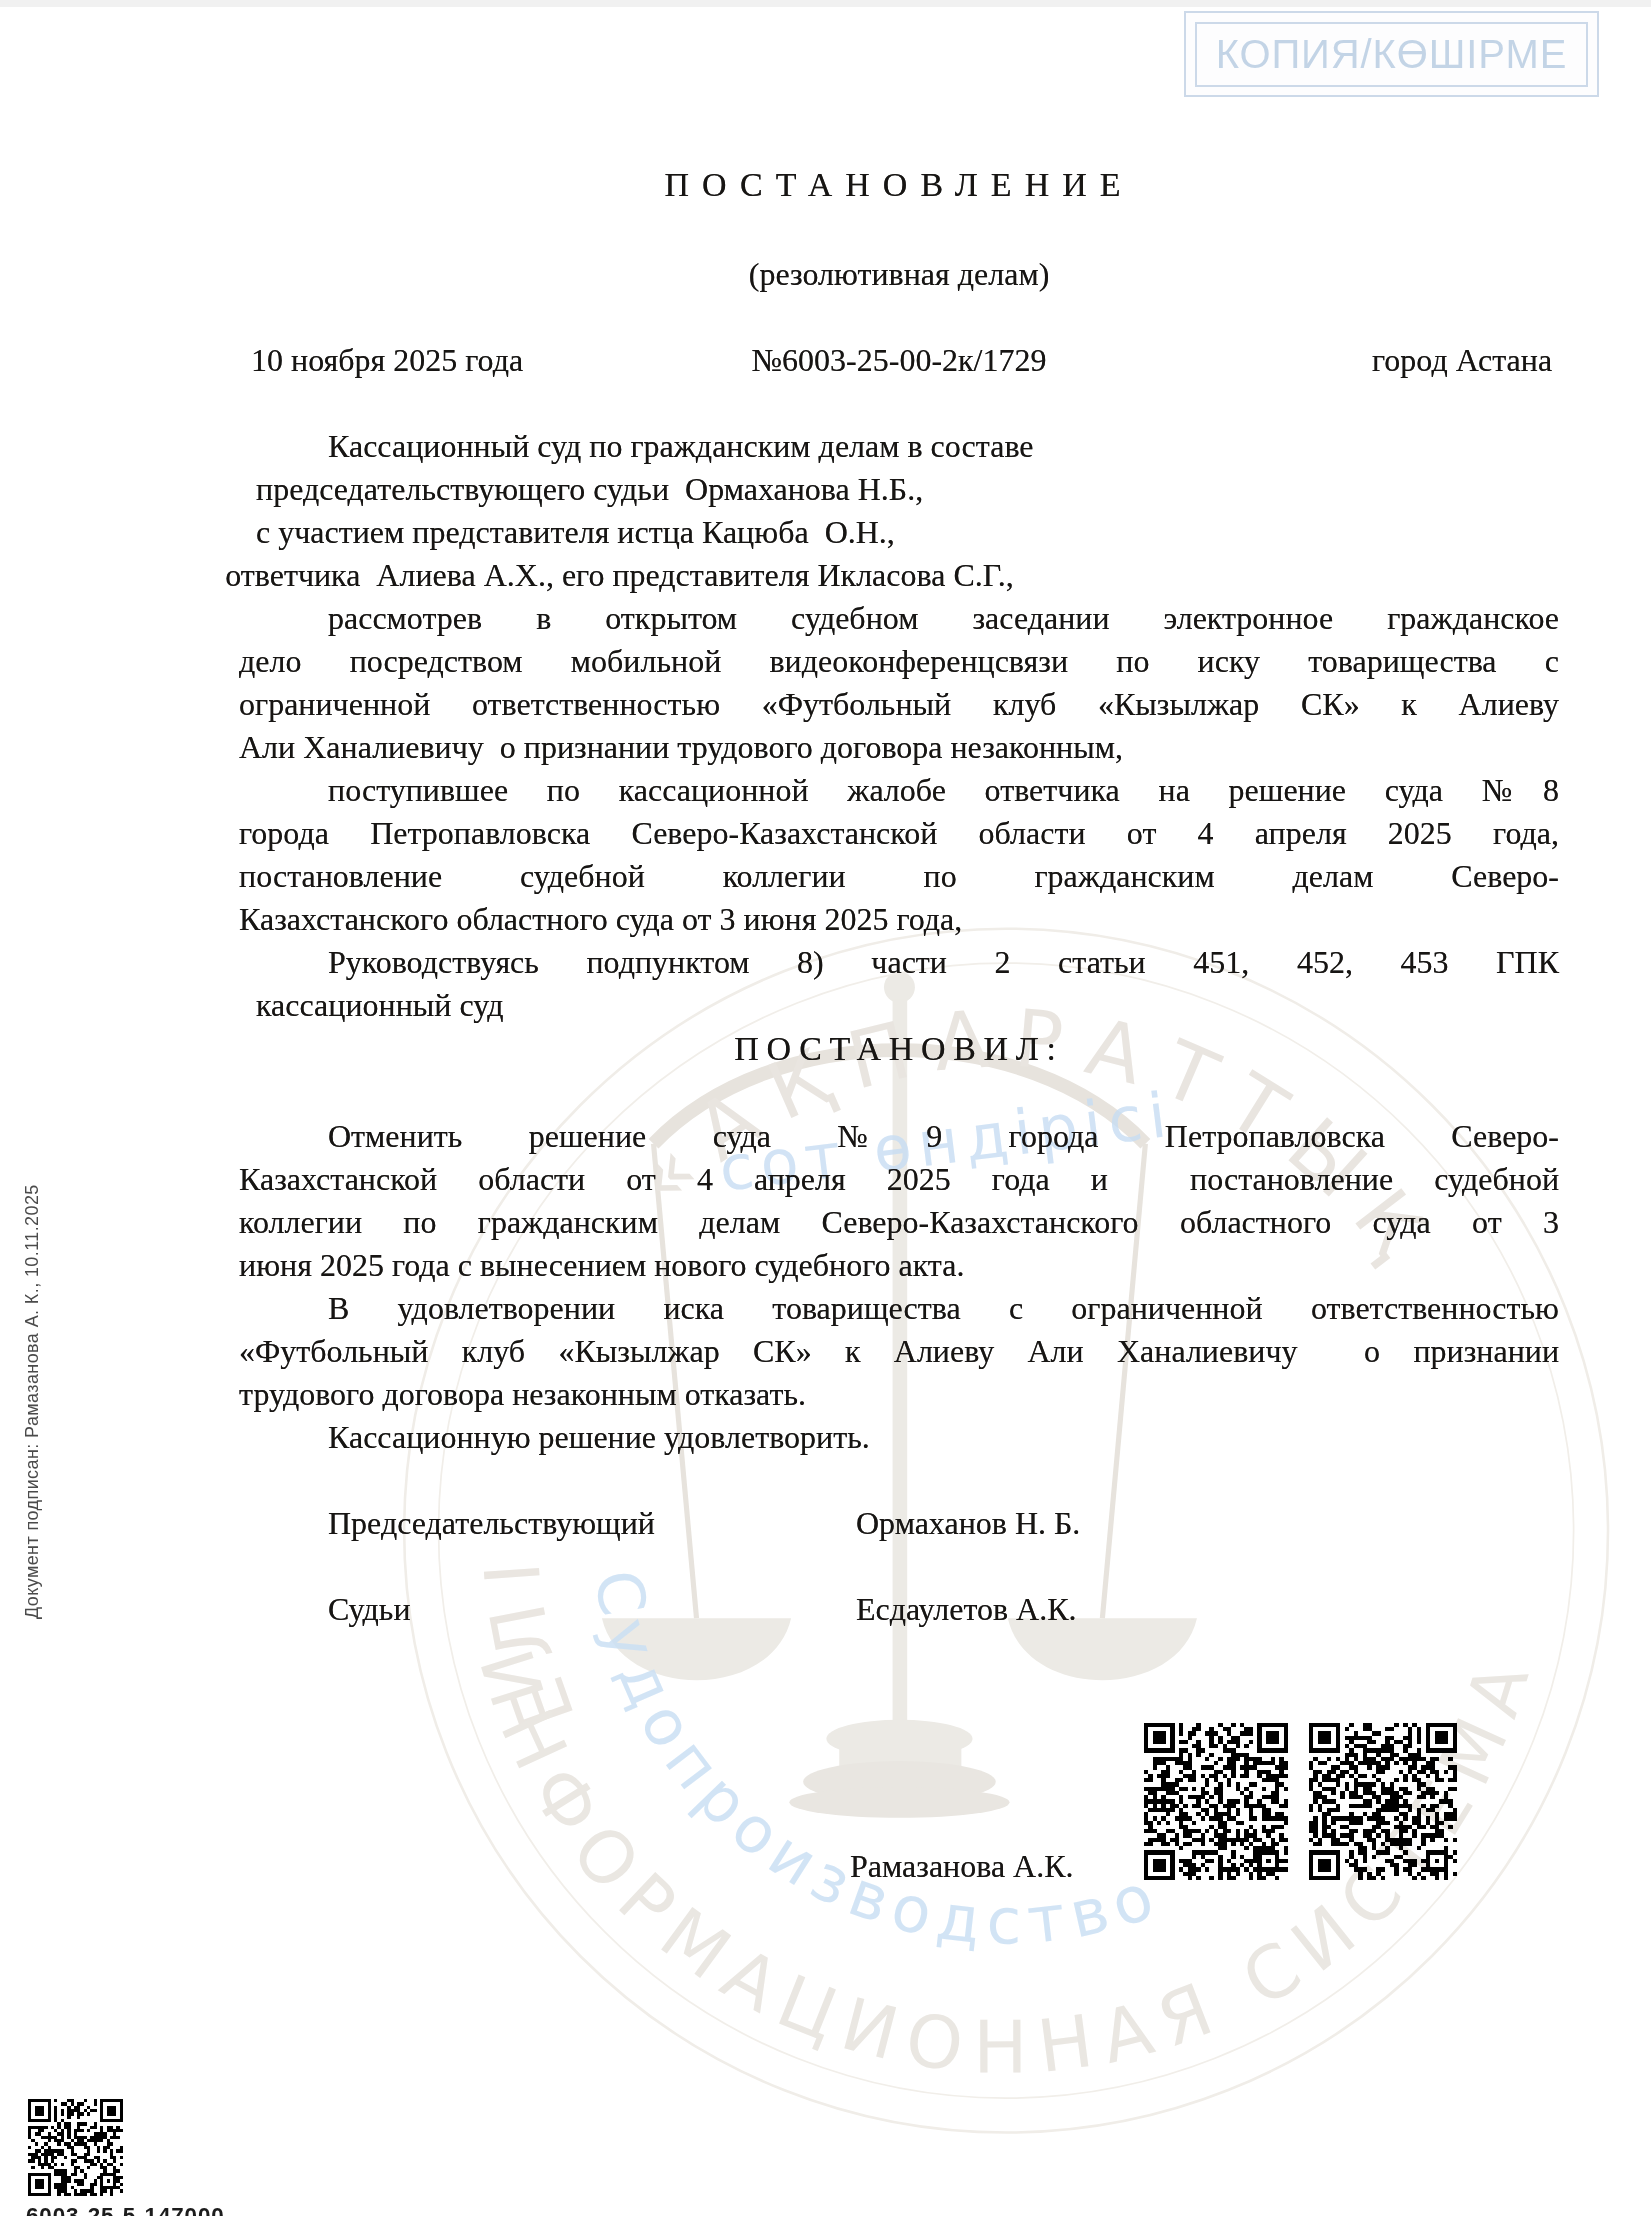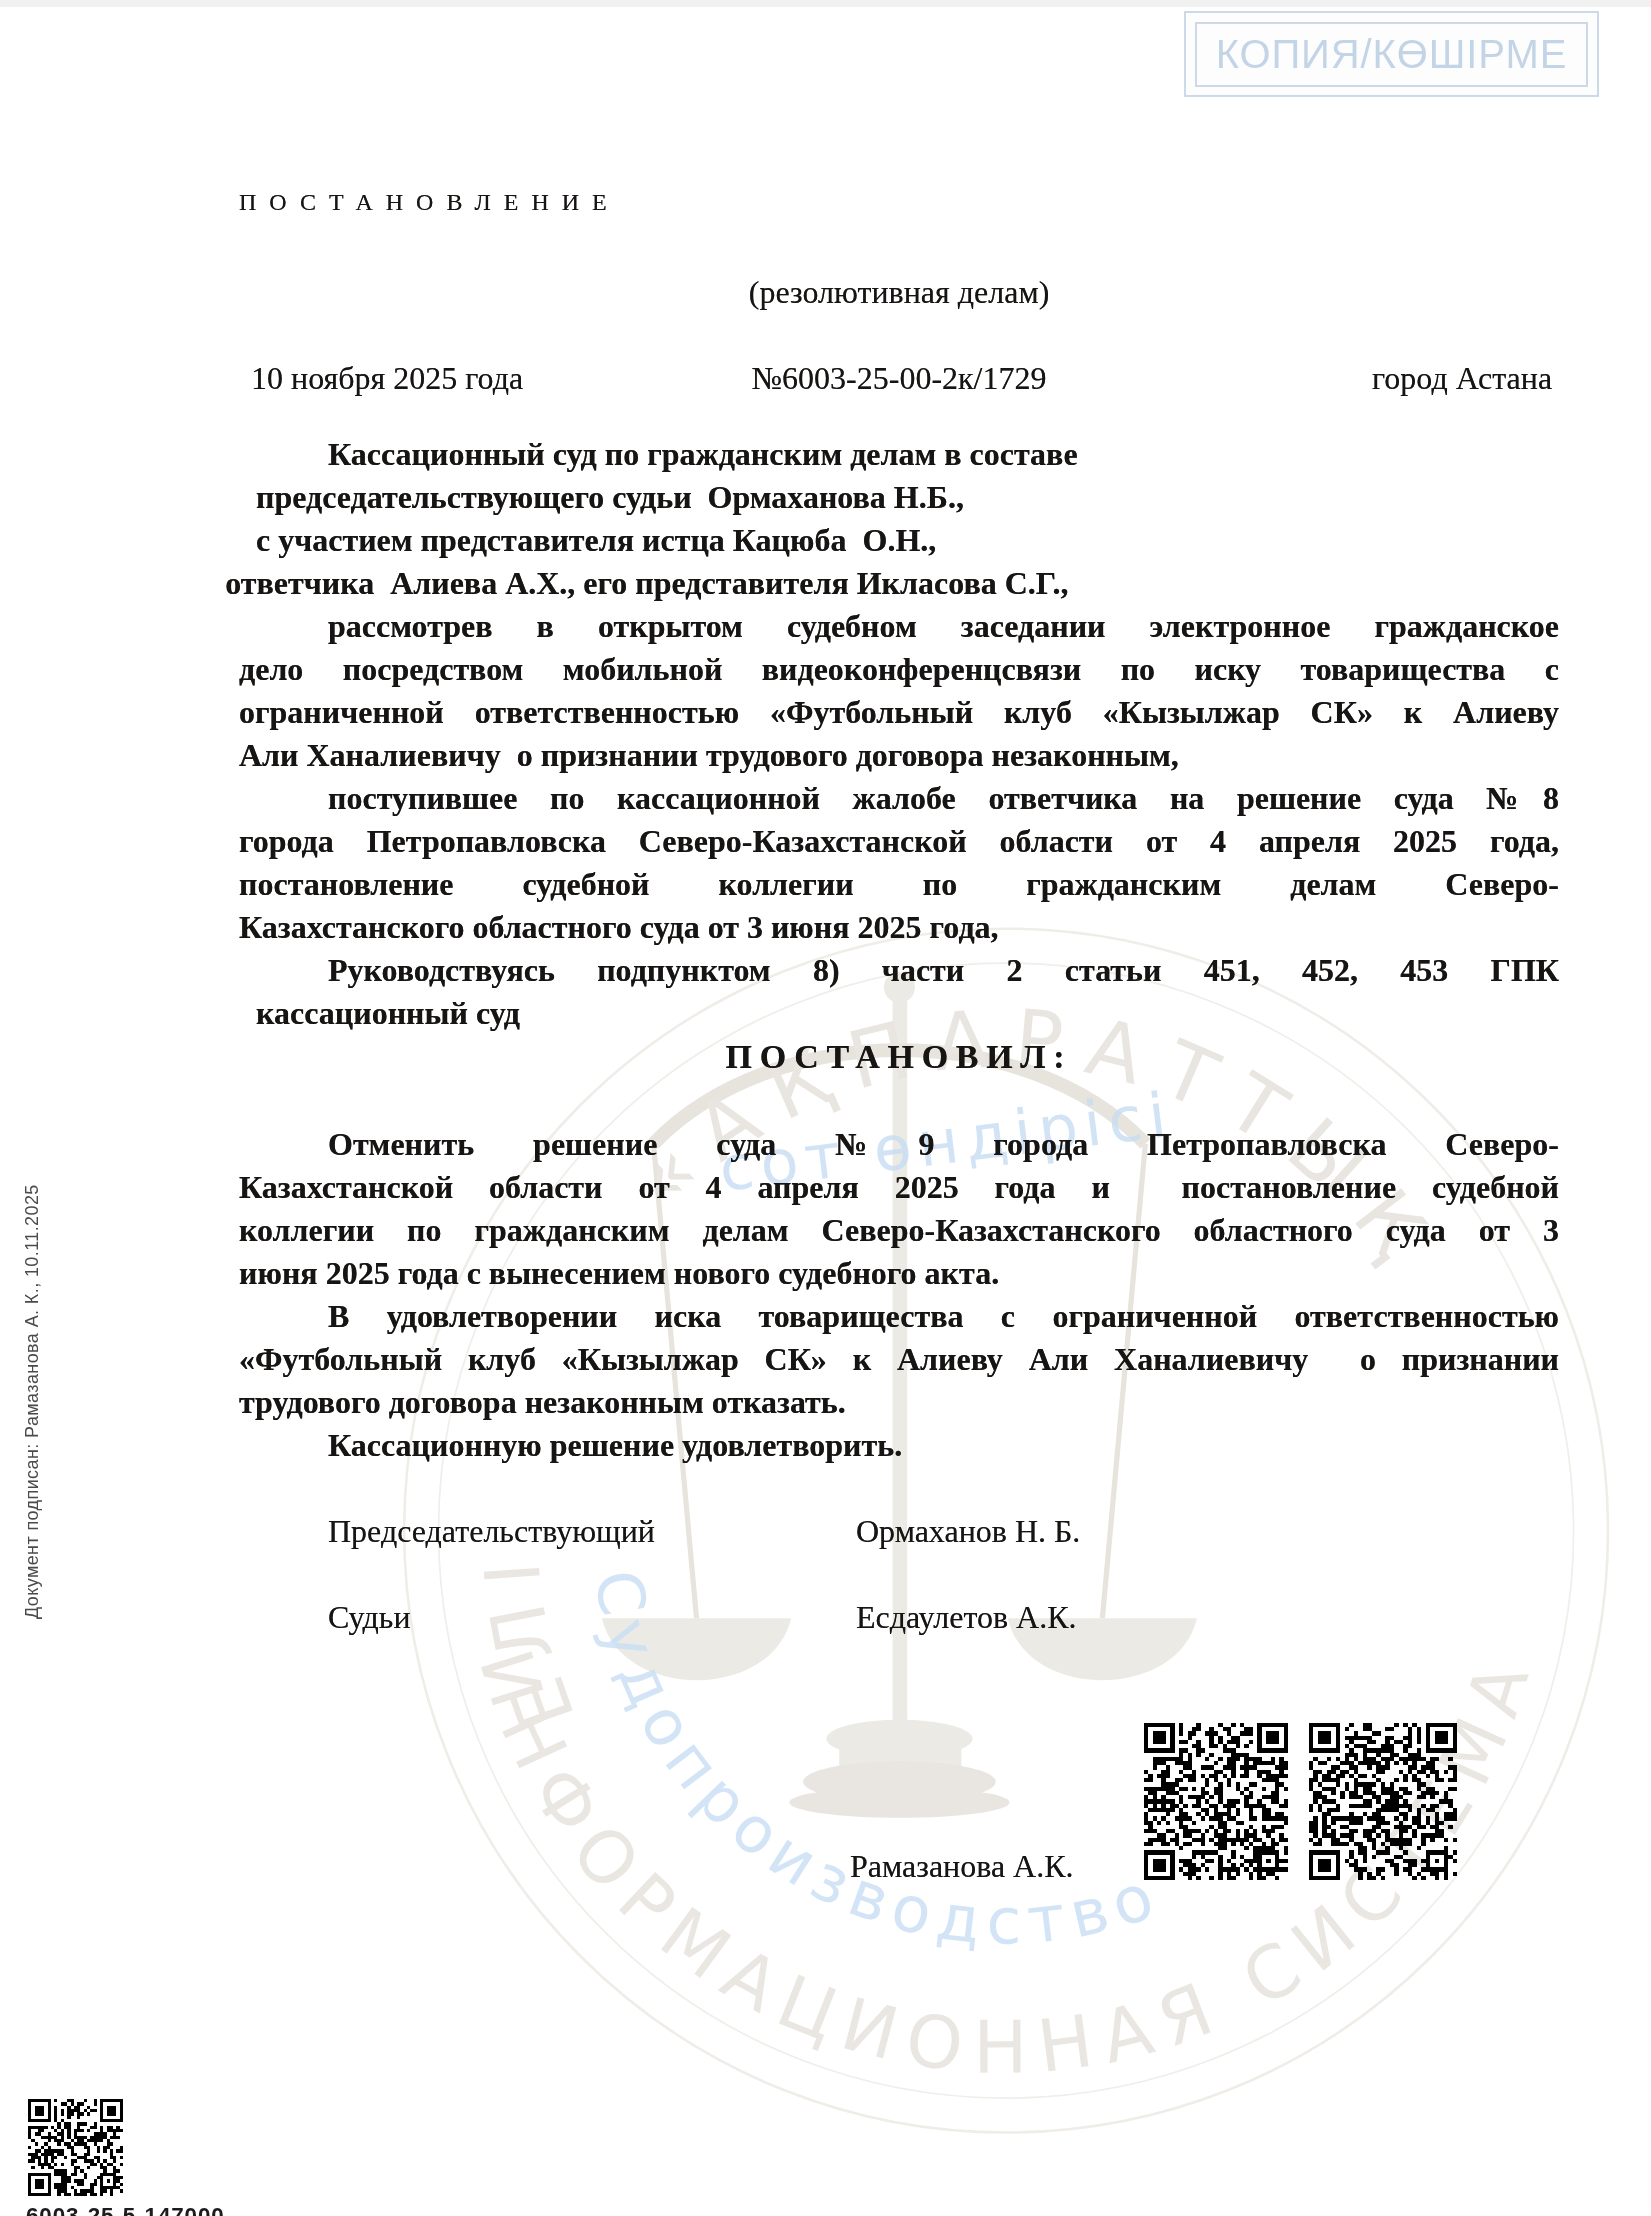--- a/index.html
+++ b/index.html
@@ -24,27 +24,27 @@
     display:flex;align-items:center;justify-content:center;
     font-family:"Liberation Sans",sans-serif;font-size:40px;
     color:#c3d4e6;letter-spacing:0.9px;white-space:nowrap;
   }
   
   .doc{
     position:absolute;left:239px;top:163px;width:1320px;z-index:2;
     font-size:32px;line-height:43px;
     text-shadow:0 0 0.5px rgba(0,0,0,.65);
   }
-  .title{text-align:left;letter-spacing:13px;font-size:24px;margin-top:18px;}
+  .title{text-align:center;letter-spacing:13px;font-size:34px;}
   .subtitle{text-align:center;margin-top:47px;}
   .daterow{margin-top:43px;display:grid;grid-template-columns:1fr auto 1fr;}
   .daterow .dr-l{text-align:left;padding-left:12px;}
   .daterow .dr-c{text-align:center;}
   .daterow .dr-r{text-align:right;padding-right:6.9px;}
-  .body{margin-top:33px;font-weight:bold;}
+  .body{margin-top:43px;}
   .line{white-space:pre-wrap;}
   .jl{text-align:justify;text-align-last:justify;text-justify:inter-word;}
   .ind{padding-left:89px;}
   .sm{padding-left:17px;}
   .sm2{padding-left:20.6px;}
   .neg{margin-left:-13.8px;}
   .rheading{text-align:center;letter-spacing:7.7px;font-size:34px;margin-bottom:45px;}
   .sigrow{display:flex;margin-top:43px;}
   .sigrow:first-of-type{margin-top:46px;}
   .sigrow .role{padding-left:89px;width:617px;box-sizing:border-box;}

